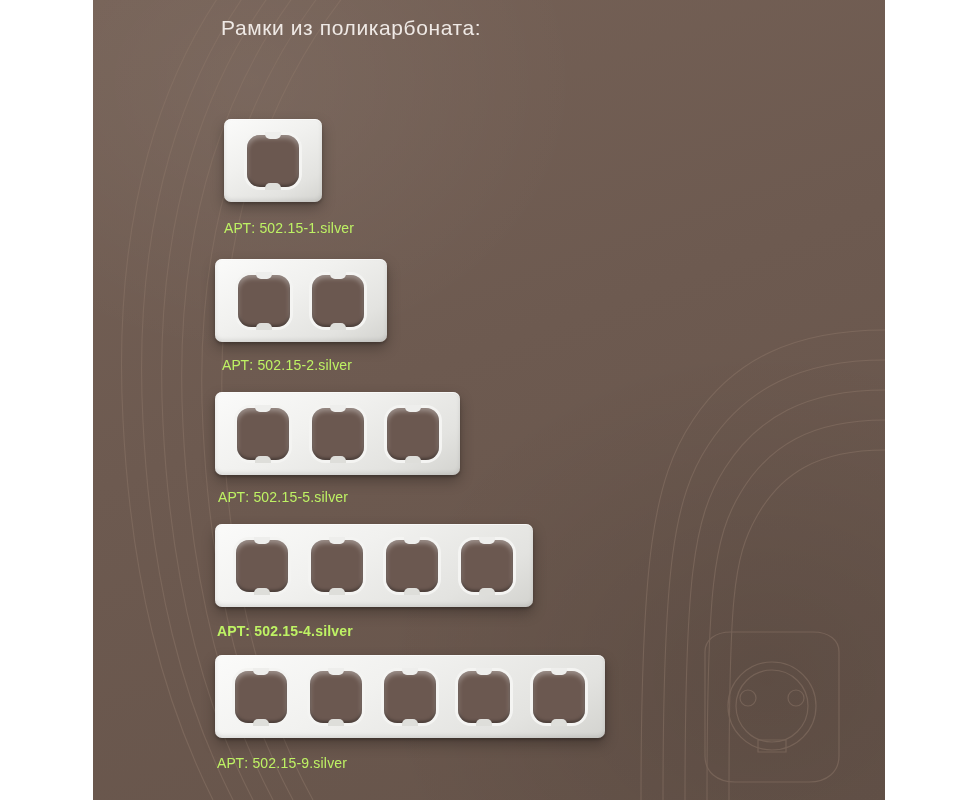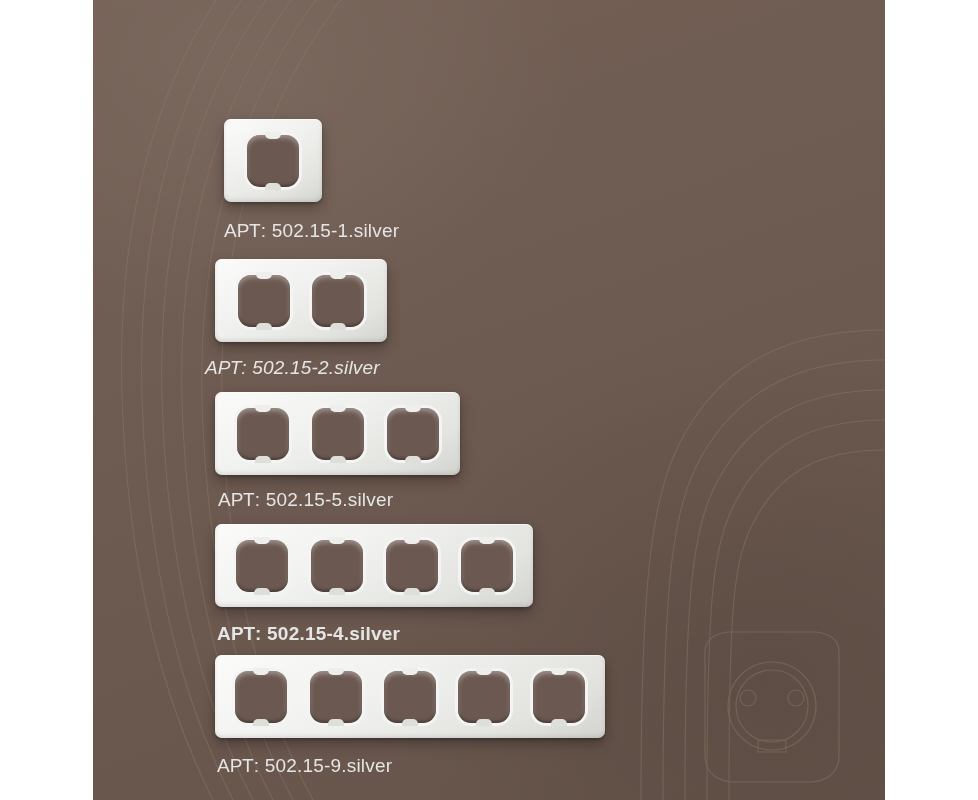--- a/index.html
+++ b/index.html
@@ -105,22 +105,22 @@
     left: 50%;
     bottom: -3px;
     transform: translateX(-50%);
     width: 16px;
     height: 7px;
     background: #dededa;
     border-radius: 5px 5px 0 0;
   }
   .caption {
     position: absolute;
-    font-size: 19px;
-    color: #e5e5e5;
+    font-size: 14px;
+    color: #bef264;
     white-space: nowrap;
     letter-spacing: 0.2px;
   }
 </style>
 </head>
 <body>
 
 <div class="stage">
 
   <div class="panel">
@@ -145,40 +145,41 @@
       <g fill="none" stroke="#8c7668" stroke-width="1.2">
         <path d="M612 652 L612 756 C612 772, 624 782, 642 782 L716 782 C734 782, 746 772, 746 756 L746 652 C746 640, 736 632, 720 632 L638 632 C622 632, 612 640, 612 652 Z"></path>
         <circle cx="679" cy="706" r="44"></circle>
         <circle cx="679" cy="706" r="36"></circle>
         <circle cx="655" cy="698" r="8"></circle>
         <circle cx="703" cy="698" r="8"></circle>
         <path d="M665 740 L693 740 L693 752 L665 752 Z"></path>
       </g>
     </svg>
 
+    <div class="title">Рамки из поликарбоната:</div>
 
     <div class="item">
       <div class="frame" style="position:absolute; left:131px; top:119px; width:98px; height:83px;">
         <div class="hole-wrap">
             <div class="hole"></div>
           </div>
       </div>
       <div class="caption" style="left:131px; top:220px;">АРТ: 502.15-1.silver</div>
     </div>
 
     <div class="item">
       <div class="frame" style="position:absolute; left:122px; top:259px; width:172px; height:83px; padding:0 12px;">
         <div class="hole-wrap">
             <div class="hole"></div>
           </div>
         <div class="hole-wrap">
             <div class="hole"></div>
           </div>
       </div>
-      <div class="caption" style="left:112px; top:357px;font-style:italic;">АРТ: 502.15-2.silver</div>
+      <div class="caption" style="left:129px; top:357px;">АРТ: 502.15-2.silver</div>
     </div>
 
     <div class="item">
       <div class="frame" style="position:absolute; left:122px; top:392px; width:245px; height:83px; padding:0 10px;">
         <div class="hole-wrap">
             <div class="hole"></div>
           </div>
         <div class="hole-wrap">
             <div class="hole"></div>
           </div>

